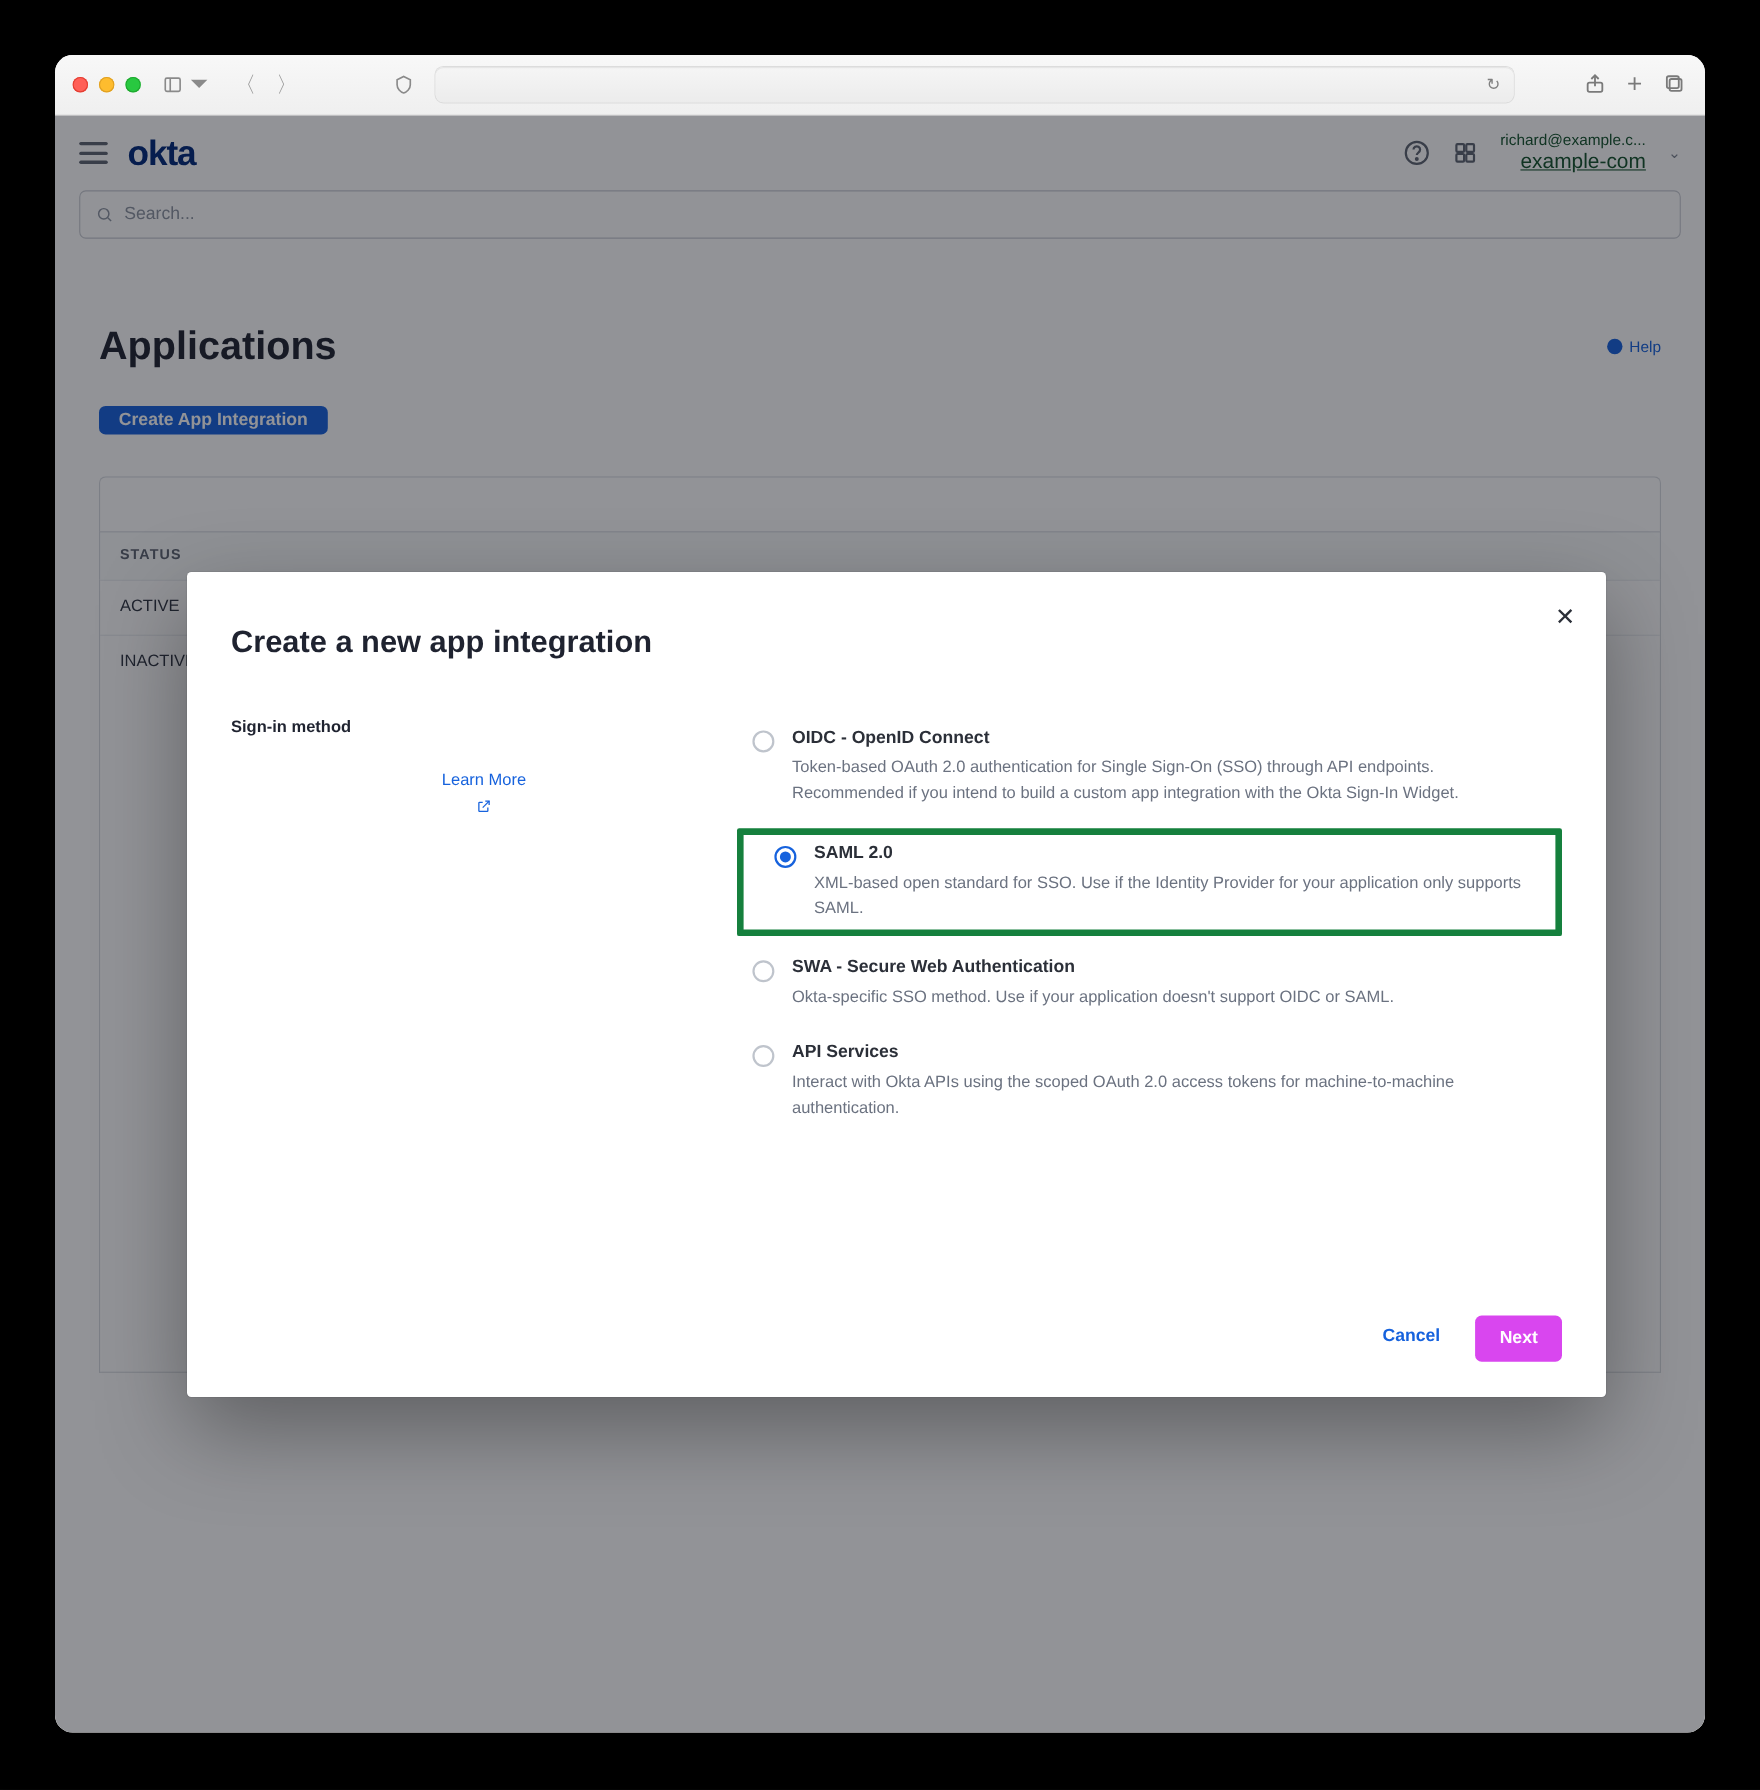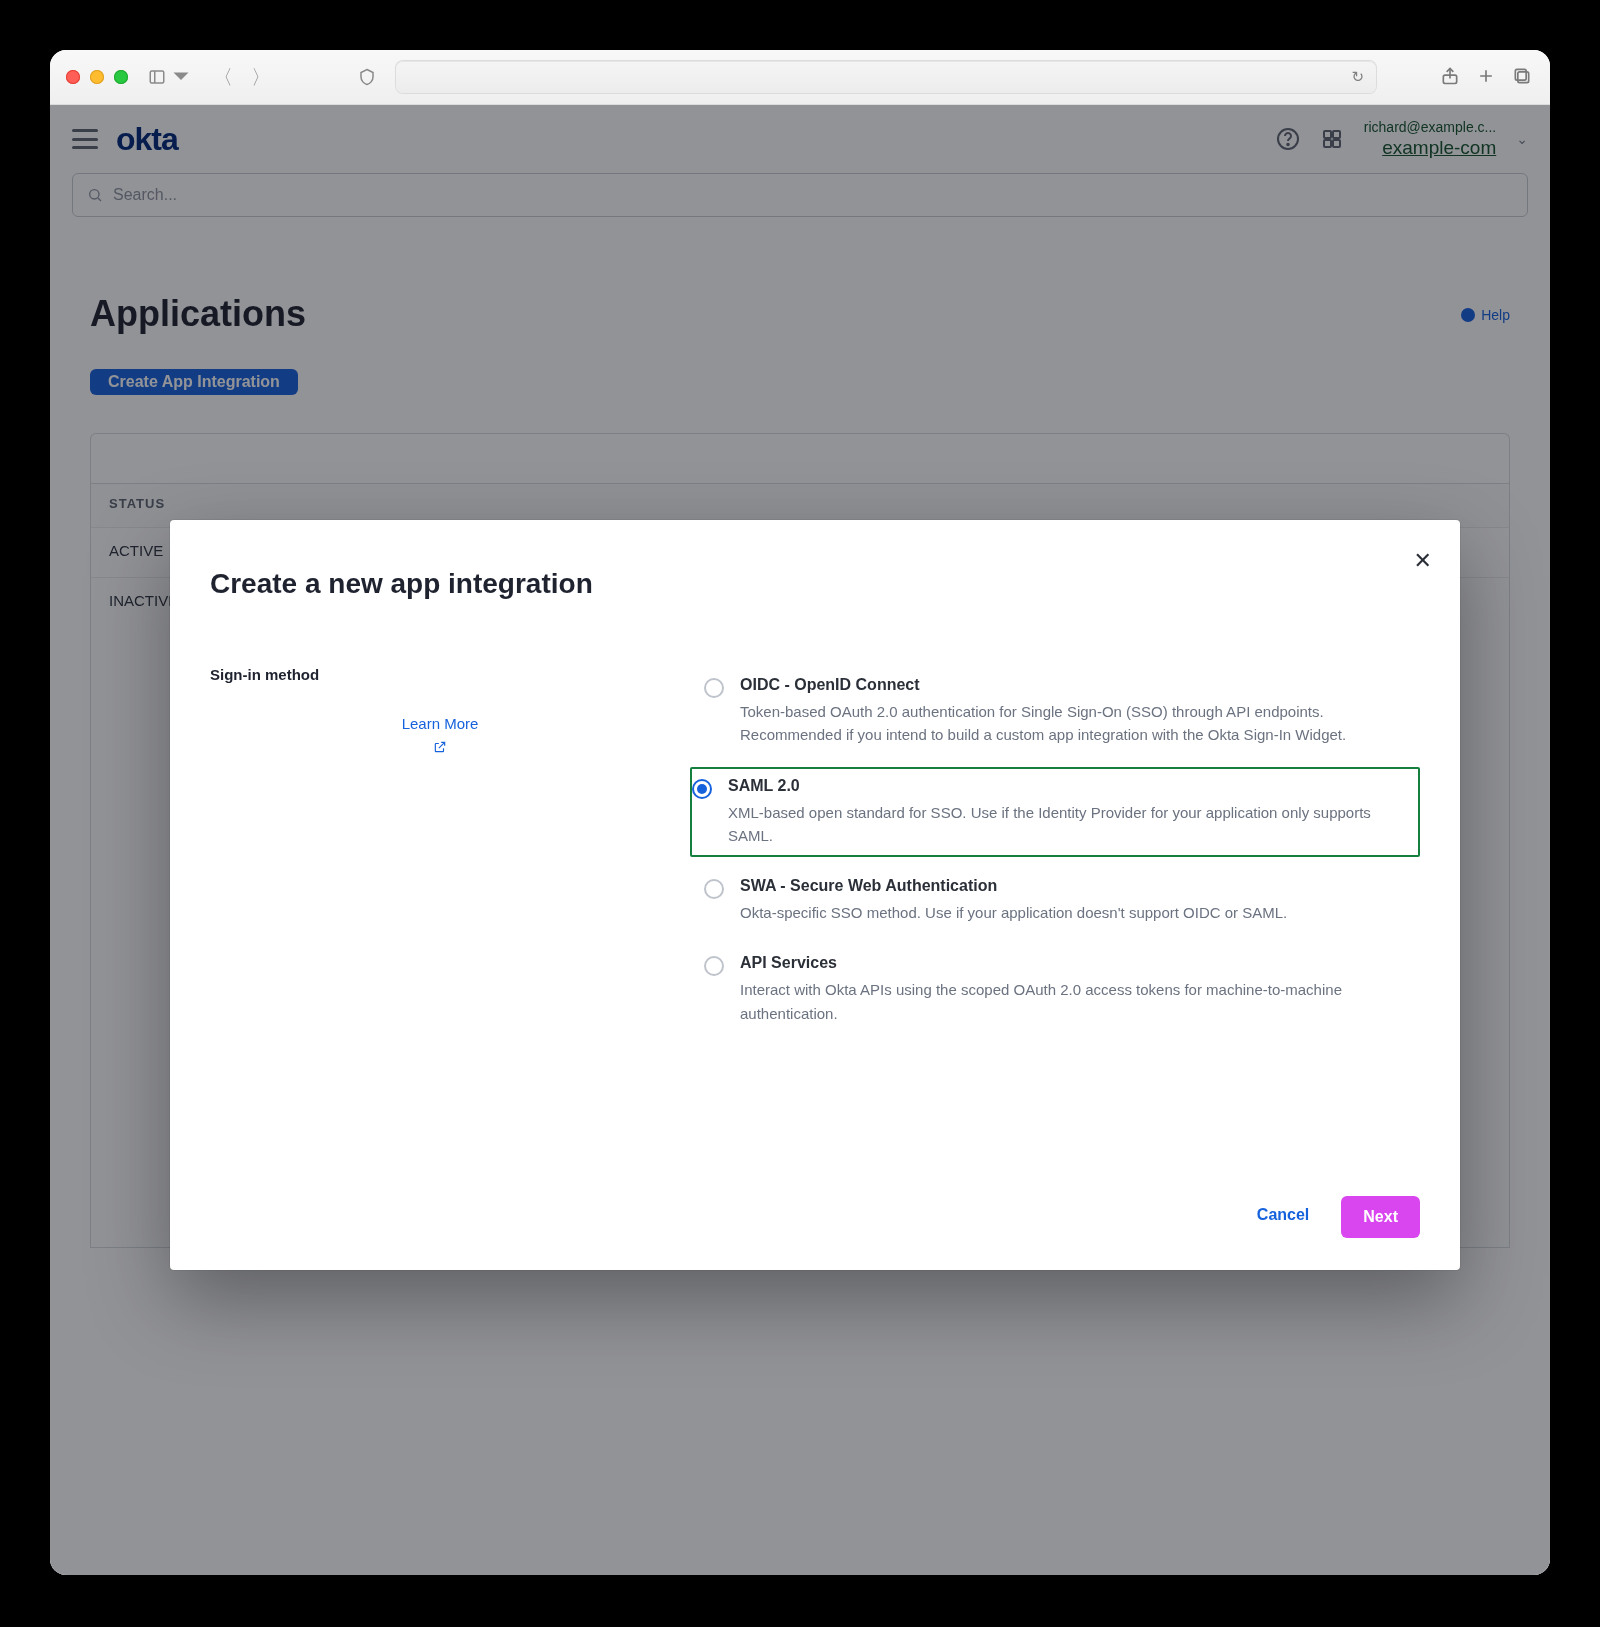--- a/index.html
+++ b/index.html
@@ -38,27 +38,27 @@
   .help-dot { width:14px; height:14px; background:#1662dd; border-radius:50%; display:inline-block; }
   .create-btn { margin-top:34px; display:inline-block; background:#1662dd; color:#fff; font-size:16px; font-weight:600; padding:4px 18px; border-radius:6px; }
   .active-row { margin-top:38px; height:50px; border:1px solid #d8dbe0; border-bottom:none; border-radius:6px 6px 0 0; }
   .table-head { height:44px; background:#fafbfc; border:1px solid #d8dbe0; border-bottom:none; padding:12px 18px; font-size:13px; font-weight:700; letter-spacing:1px; color:#5d6471; }
   .table-body { border:1px solid #d8dbe0; border-top:none; }
   .row { height:50px; padding:14px 18px; border-top:1px solid #e9ebef; font-size:15px; color:#2f3542; }
   
   .dialog { position:absolute; left:120px; top:415px; width:1290px; height:750px; background:#fff; border-radius:4px; box-shadow: 0 30px 80px rgba(0,0,0,.35), 0 0 0 1px rgba(0,0,0,.05); padding: 48px 40px 36px 40px; }
   .dialog-title { font-size:28px; font-weight:700; color:#1f2330; }
   .close-x { position:absolute; top:28px; right:28px; font-size:22px; color:#2b2f38; cursor:pointer; }
-  .dialog-body { display:flex; gap:20px; margin-top:66px; }
+  .dialog-body { display:flex; margin-top:52px; }
   .left-col { width:460px; }
   .section-label { font-size:15px; font-weight:700; color:#1f2330; }
   .learn-more { margin-top:32px; color:#1662dd; font-size:15px; font-weight:500; display:flex; align-items:center; gap:8px;flex-direction:column; }
   .options { flex:1; }
   .opt { display:flex; gap:16px; padding:10px 14px; border-radius:2px; margin-bottom:10px; align-items:flex-start; }
-  .opt-highlight { border:2px solid #15803d; padding:8px 0; }
+  .opt-highlight { border:6px solid #15803d; padding:8px 28px; }
   .radio { width:20px; height:20px; border-radius:50%; border:2px solid #bfc4cc; flex-shrink:0; margin-top:2px; position:relative; }
   .radio.sel { border-color:#1662dd; }
   .radio.sel:after { content:""; position:absolute; inset:3px; background:#1662dd; border-radius:50%; }
   .opt-title { font-size:16px; font-weight:600; color:#2b2f38; margin-bottom:6px; }
   .opt-desc { font-size:15px; color:#6b7280; line-height:1.55; }
   .dialog-footer { position:absolute; bottom:32px; right:40px; display:flex; align-items:flex-start; gap:20px; }
   .btn-cancel { color:#1662dd; font-size:16px; font-weight:600; background:none; border:none; padding:10px 12px; }
   .btn-next { background:#d946ef; color:#fff; font-size:16px; font-weight:600; padding:12px 22px; border-radius:6px; border:none; }
   .ext-icon { width:14px; height:14px; }
   .icon { display:inline-flex; }

